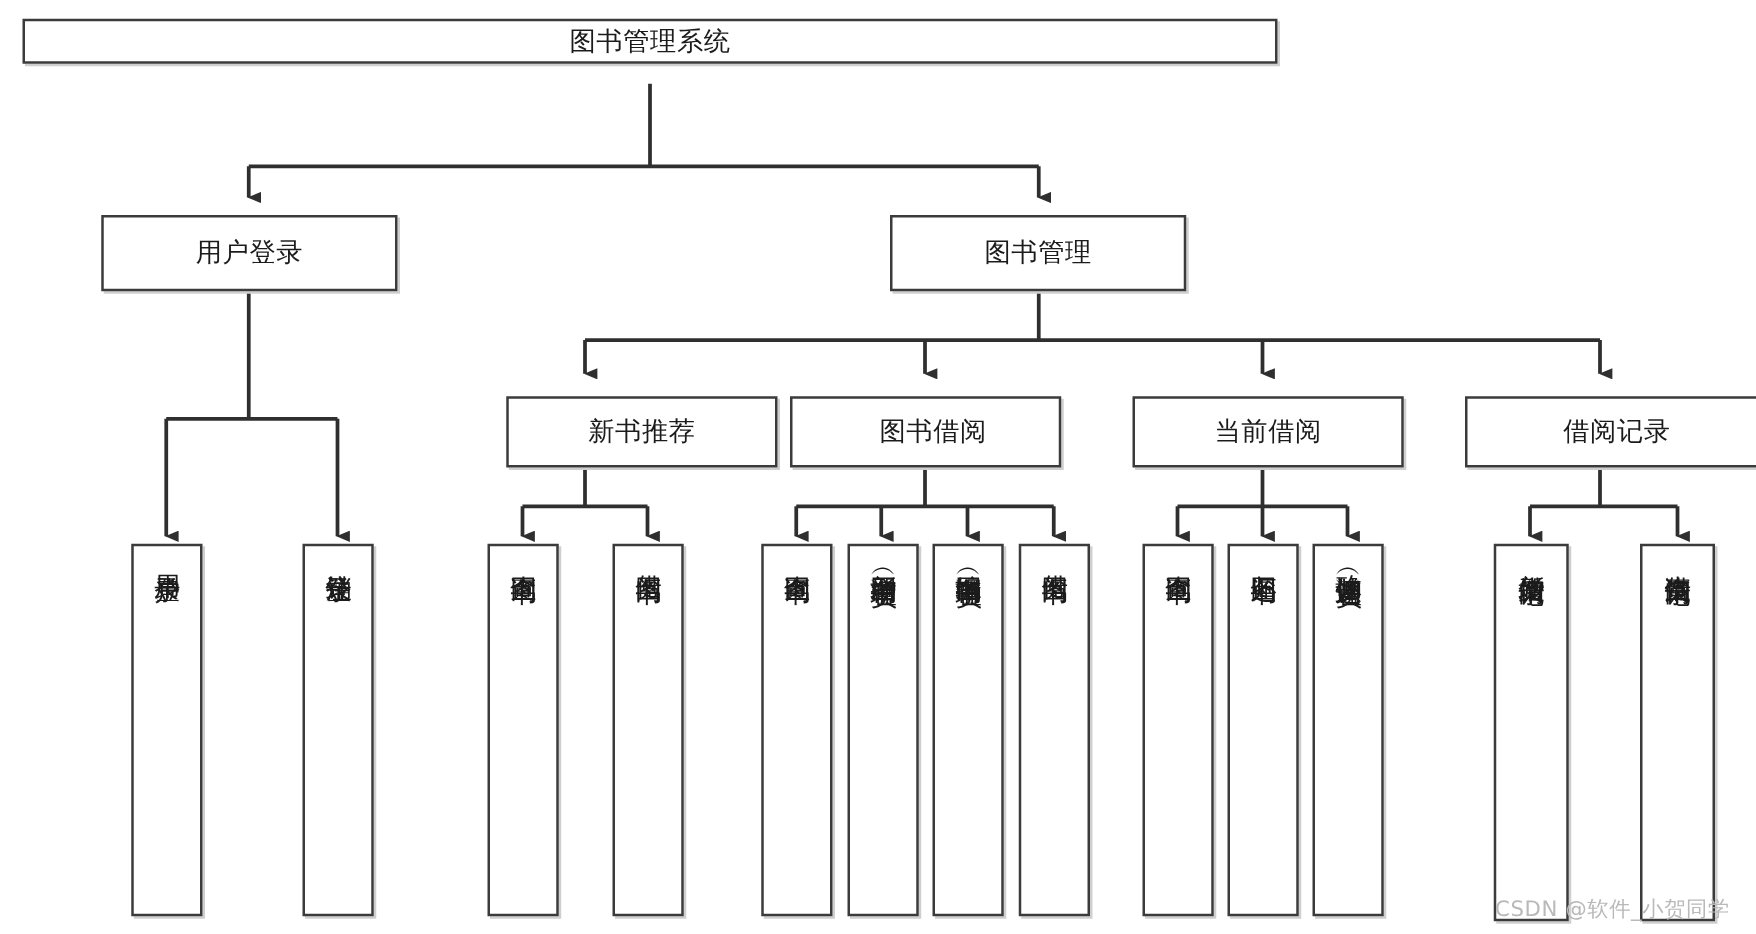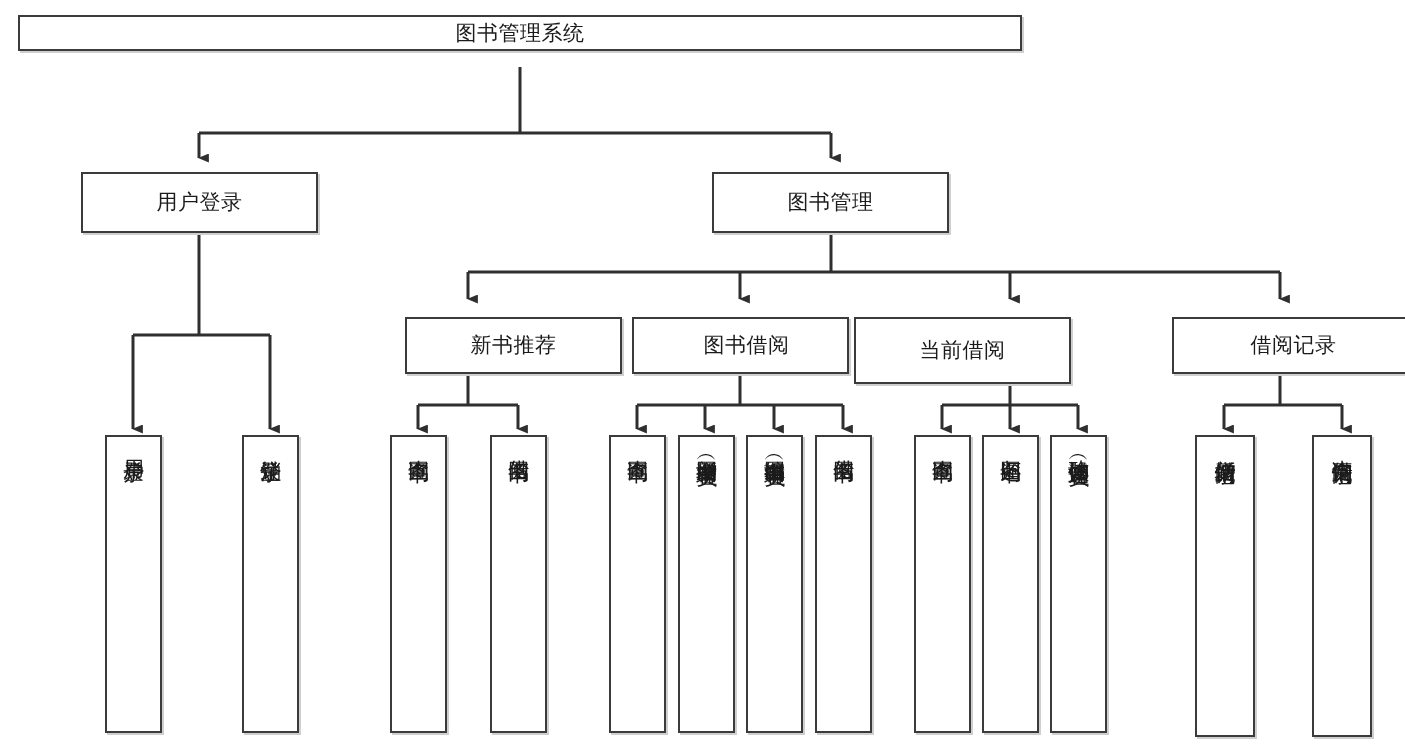--- a/index.html
+++ b/index.html
@@ -137,21 +137,21 @@
   </div>
 
   <div class="node shadowed" style="left:360px; top:317px; width:217px; height:57px;margin-left:45px;">
     <span class="label">新书推荐</span>
   </div>
 
   <div class="node shadowed" style="left:632px; top:317px; width:217px; height:57px;padding-left:12px;">
     <span class="label">图书借阅</span>
   </div>
 
-  <div class="node shadowed" style="left:854px; top:317px; width:217px; height:67px;">
+  <div class="node shadowed" style="left:906px; top:317px; width:217px; height:57px;">
     <span class="label">当前借阅</span>
   </div>
 
   <div class="node shadowed" style="left:1172px; top:317px; width:243px; height:57px;">
     <span class="label">借阅记录</span>
   </div>
 
   <div class="node vertical shadowed" style="left:105px; top:435px; width:57px; height:298px;">
     <span class="label">用户登录</span>
   </div>
@@ -197,14 +197,15 @@
   </div>
 
   <div class="node vertical shadowed" style="left:1195px; top:435px; width:60px; height:302px;">
     <span class="label">新增借阅记录</span>
   </div>
 
   <div class="node vertical shadowed" style="left:1312px; top:435px; width:60px; height:302px;">
     <span class="label">查询借阅记录</span>
   </div>
 
+  <div class="watermark" style="left:1196px; top:716px;">CSDN @软件_小贺同学</div>
 
 </div>
 
 </body></html>

